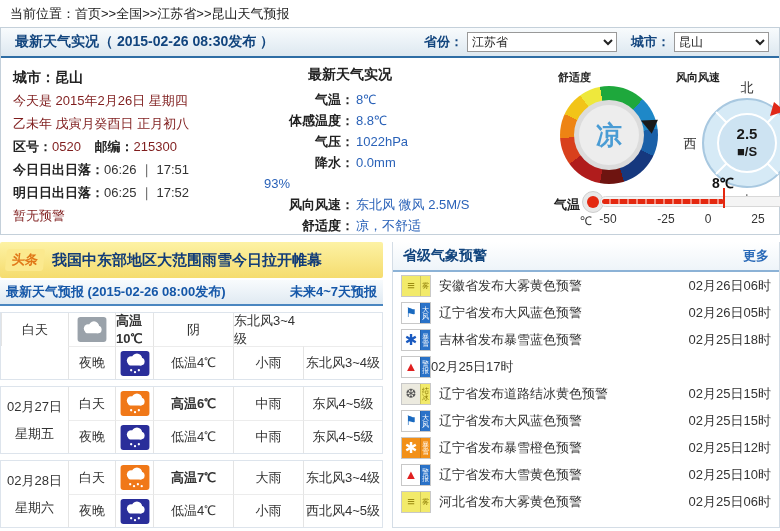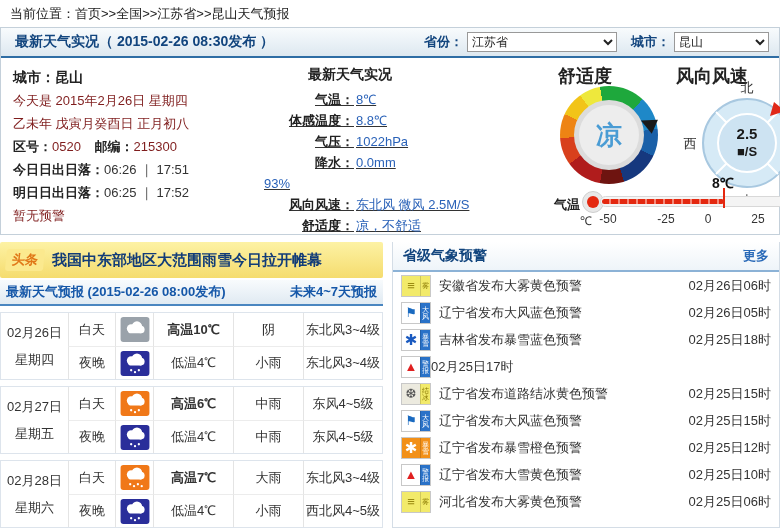--- a/index.html
+++ b/index.html
@@ -23,25 +23,25 @@
   .bar select { height:20px; font-size:12px; border:1px solid #999; background:#fff; color:#222; }
   .bar select.province { width:150px; }
   .bar select.city { width:95px; margin-right:10px; }
   .top-content { display:flex; padding-top:6px;gap:36px; }
   .col-info { width:225px; padding:2px 0 0 12px; line-height:23px; }
   .col-info .lbl { font-weight:bold; color:#222; }
   .col-info .val { color:#7f1d1d; }
   .col-info .city-line { font-weight:bold; color:#222; font-size:14px; }
   .col-live { width:250px; padding-top:2px; }
   .col-live .live-title { font-weight:bold; color:#222; font-size:14px; margin:0 0 5px 46px; }
-  .live-row { display:flex; line-height:21px;text-decoration:underline; }
+  .live-row { display:flex; line-height:21px; }
   .live-row .l { width:92px; text-align:right; font-weight:bold; color:#222; }
   .live-row .v { color:#2a62b8; padding-left:2px; }
   .col-gauges { flex:1; position:relative; }
-  .gauge-titles span { font-weight:bold; color:#222; font-size:18px; position:absolute; top:0; }
+  .gauge-titles span { font-weight:bold; color:#222; font-size:11px; position:absolute; top:6px; }
   .gauge-titles .t1 { left:10px; }
   .gauge-titles .t2 { left:128px; }
   
   .comfort { position:absolute; left:12px; top:22px; width:98px; height:98px; border-radius:50%;
     background: conic-gradient(#1ea83c 0 12%, #1e88c8 12% 23%, #1a60a8 23% 32%, #16387e 32% 45%,
       #6e1410 45% 53%, #b01c1c 53% 65%, #d8401c 65% 74%, #ee8414 74% 82%,
       #f2c418 82% 90%, #eee83c 90% 97%, #1ea83c 97% 100%);
   }
   .comfort .inner { position:absolute; left:14px; top:14px; width:70px; height:70px; border-radius:50%;
     background:#ededed; border:5px solid #dcdcdc; display:flex; align-items:center; justify-content:center; }
@@ -237,24 +237,20 @@
     <div class="headline">
       <span class="badge">头条</span>
       <span class="h-title">我国中东部地区大范围雨雪今日拉开帷幕</span>
     </div>
     <div class="fc-bar">
       <span class="fc-title">最新天气预报 (2015-02-26  08:00发布)</span>
       <span class="fc-link">未来4~7天预报</span>
     </div>
 
     <div class="day-group">
-      <div class="cell datecell">
-        <span>02月26日</span>
-        <span>星期四</span>
-      </div>
       <div class="cell">白天</div>
       <div class="cell">
           <svg class="wicon-weather" viewBox="0 0 30 26">
             <rect width="30" height="26" rx="3" fill="#9aa2aa"></rect>
             <g fill="#fff">
               <circle cx="11" cy="12" r="4.5"></circle>
               <circle cx="17" cy="10" r="5.5"></circle>
               <circle cx="21" cy="13" r="4"></circle>
               <rect x="8" y="12" width="15" height="5" rx="2"></rect>
             </g>

